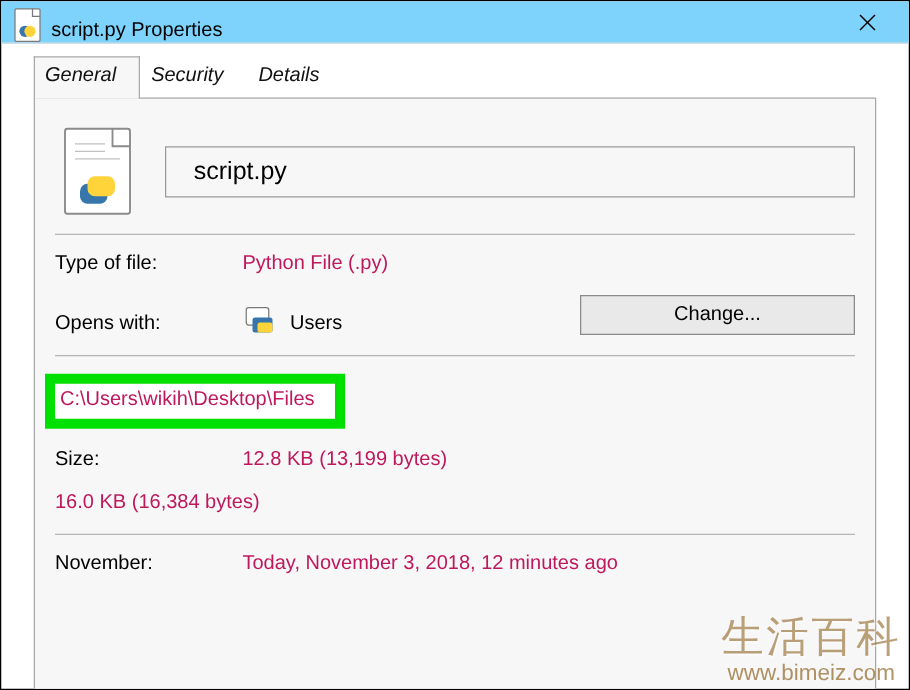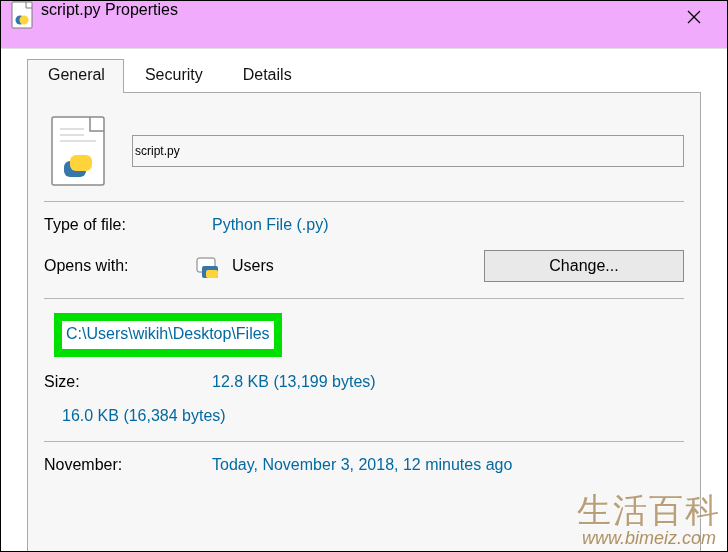--- a/index.html
+++ b/index.html
@@ -9,47 +9,48 @@
     font-size: 16px;
     background: #fff;
     width: 728px;
     height: 552px;
     overflow: hidden;
     position: relative;
     border: 1px solid #000;
   }
   .titlebar {
     display: flex;
-    align-items: flex-start;
-    height: 48px;
+    align-items: flex-end;
+    height: 34px;
     padding: 0 10px;
-    background: #f0abfc;
+    background: #7dd3fc;
     border-bottom: 1px solid #e0e0e0;
   }
   .titlebar .file-icon {
     width: 22px; height: 28px; margin-right: 8px;
   }
   .title-text { font-size: 16px; color: #000; flex: 1; }
   .close-x {
     width: 46px; height: 32px;
     display: flex; align-items: center; justify-content: center;
     font-size: 14px; color: #000;
   }
   .close-x svg { width: 14px; height: 14px; }
 
   .tabs {
     display: flex;
     padding: 10px 0 0 26px;
     font-size: 16px;
   }
   .tab {
-    padding: 6px 18px 8px 20px;
+    padding: 6px 18px 8px 8px;
     border: 1px solid transparent;
     color: #111;
     cursor: default;
+    font-style: italic;
   }
   .tab.active {
     border: 1px solid #a9a9a9;
     border-bottom: none;
     background: #f7f7f7;
     position: relative;
     z-index: 2;
   }
   .tabpanel {
     margin: -1px 26px 0 26px;
@@ -57,55 +58,55 @@
     background: #f7f7f7;
     padding: 22px 16px 22px 16px;
     min-height: 500px;
   }
 
   .row {
     display: flex;
     margin-bottom: 16px;
   }
   .label-col { width: 150px; color: #000; }
-  .value-col { flex: 1; color: #0369a1; margin-left: 18px; }
+  .value-col { flex: 1; color: #be185d; }
 
   .header-row { display: flex; align-items: center; gap: 24px; margin-bottom: 14px; }
   .big-file-icon { width: 60px; height: 72px; margin-left: 4px; }
   .filename-box {
     flex: 1;
     border: 1px solid #9a9a9a;
-    padding: 8px 2px;
-    font-size: 12px;
+    padding: 8px 22px;
+    font-size: 20px;
     background: transparent;
     outline: none;
   }
 
   hr.sep {
     border: none;
     border-top: 1px solid #b5b5b5;
     margin: 6px 0 14px 0;
   }
 
-  .opens-with-row { display: flex; align-items: center; }
+  .opens-with-row { display: flex; align-items: flex-end; }
   .opens-icon { width: 28px; height: 28px; margin-right: 10px; }
   .change-btn {
     margin-left: auto;
     padding: 6px 0;
-    width: 200px;
+    width: 220px;
     text-align: center;
     border: 1px solid #8a8a8a;
     background: #e9e9e9;
     font-size: 16px;
     cursor: default;
   }
 
   .location-highlight {
     border: 8px solid #00e000;
-    padding: 4px 4px 6px 4px;
+    padding: 4px 16px 6px 4px;
     display: inline-block;
     margin-left: -8px;
     background: #fff;
   }
 
   .watermark {
     position: absolute;
     right: 6px;
     bottom: 2px;
     text-align: center;
@@ -115,21 +116,20 @@
   }
   .watermark .cn {
     font-size: 34px;
     color: rgba(150,110,50,0.65);
     text-shadow: 1px 1px 0 rgba(255,255,255,0.5);
     letter-spacing: 2px;
   }
   .watermark .url {
     font-size: 18px;
     color: rgba(150,110,50,0.75);
-    font-style: italic;
   }
 </style>
 </head>
 <body>
 
 <div class="titlebar">
   <span class="file-icon">
     <svg viewBox="0 0 22 28">
       <rect x="1" y="1" width="20" height="26" rx="1" fill="#fff" stroke="#7a7a7a"></rect>
       <polyline points="15,1 15,7 21,7" fill="none" stroke="#7a7a7a"></polyline>

